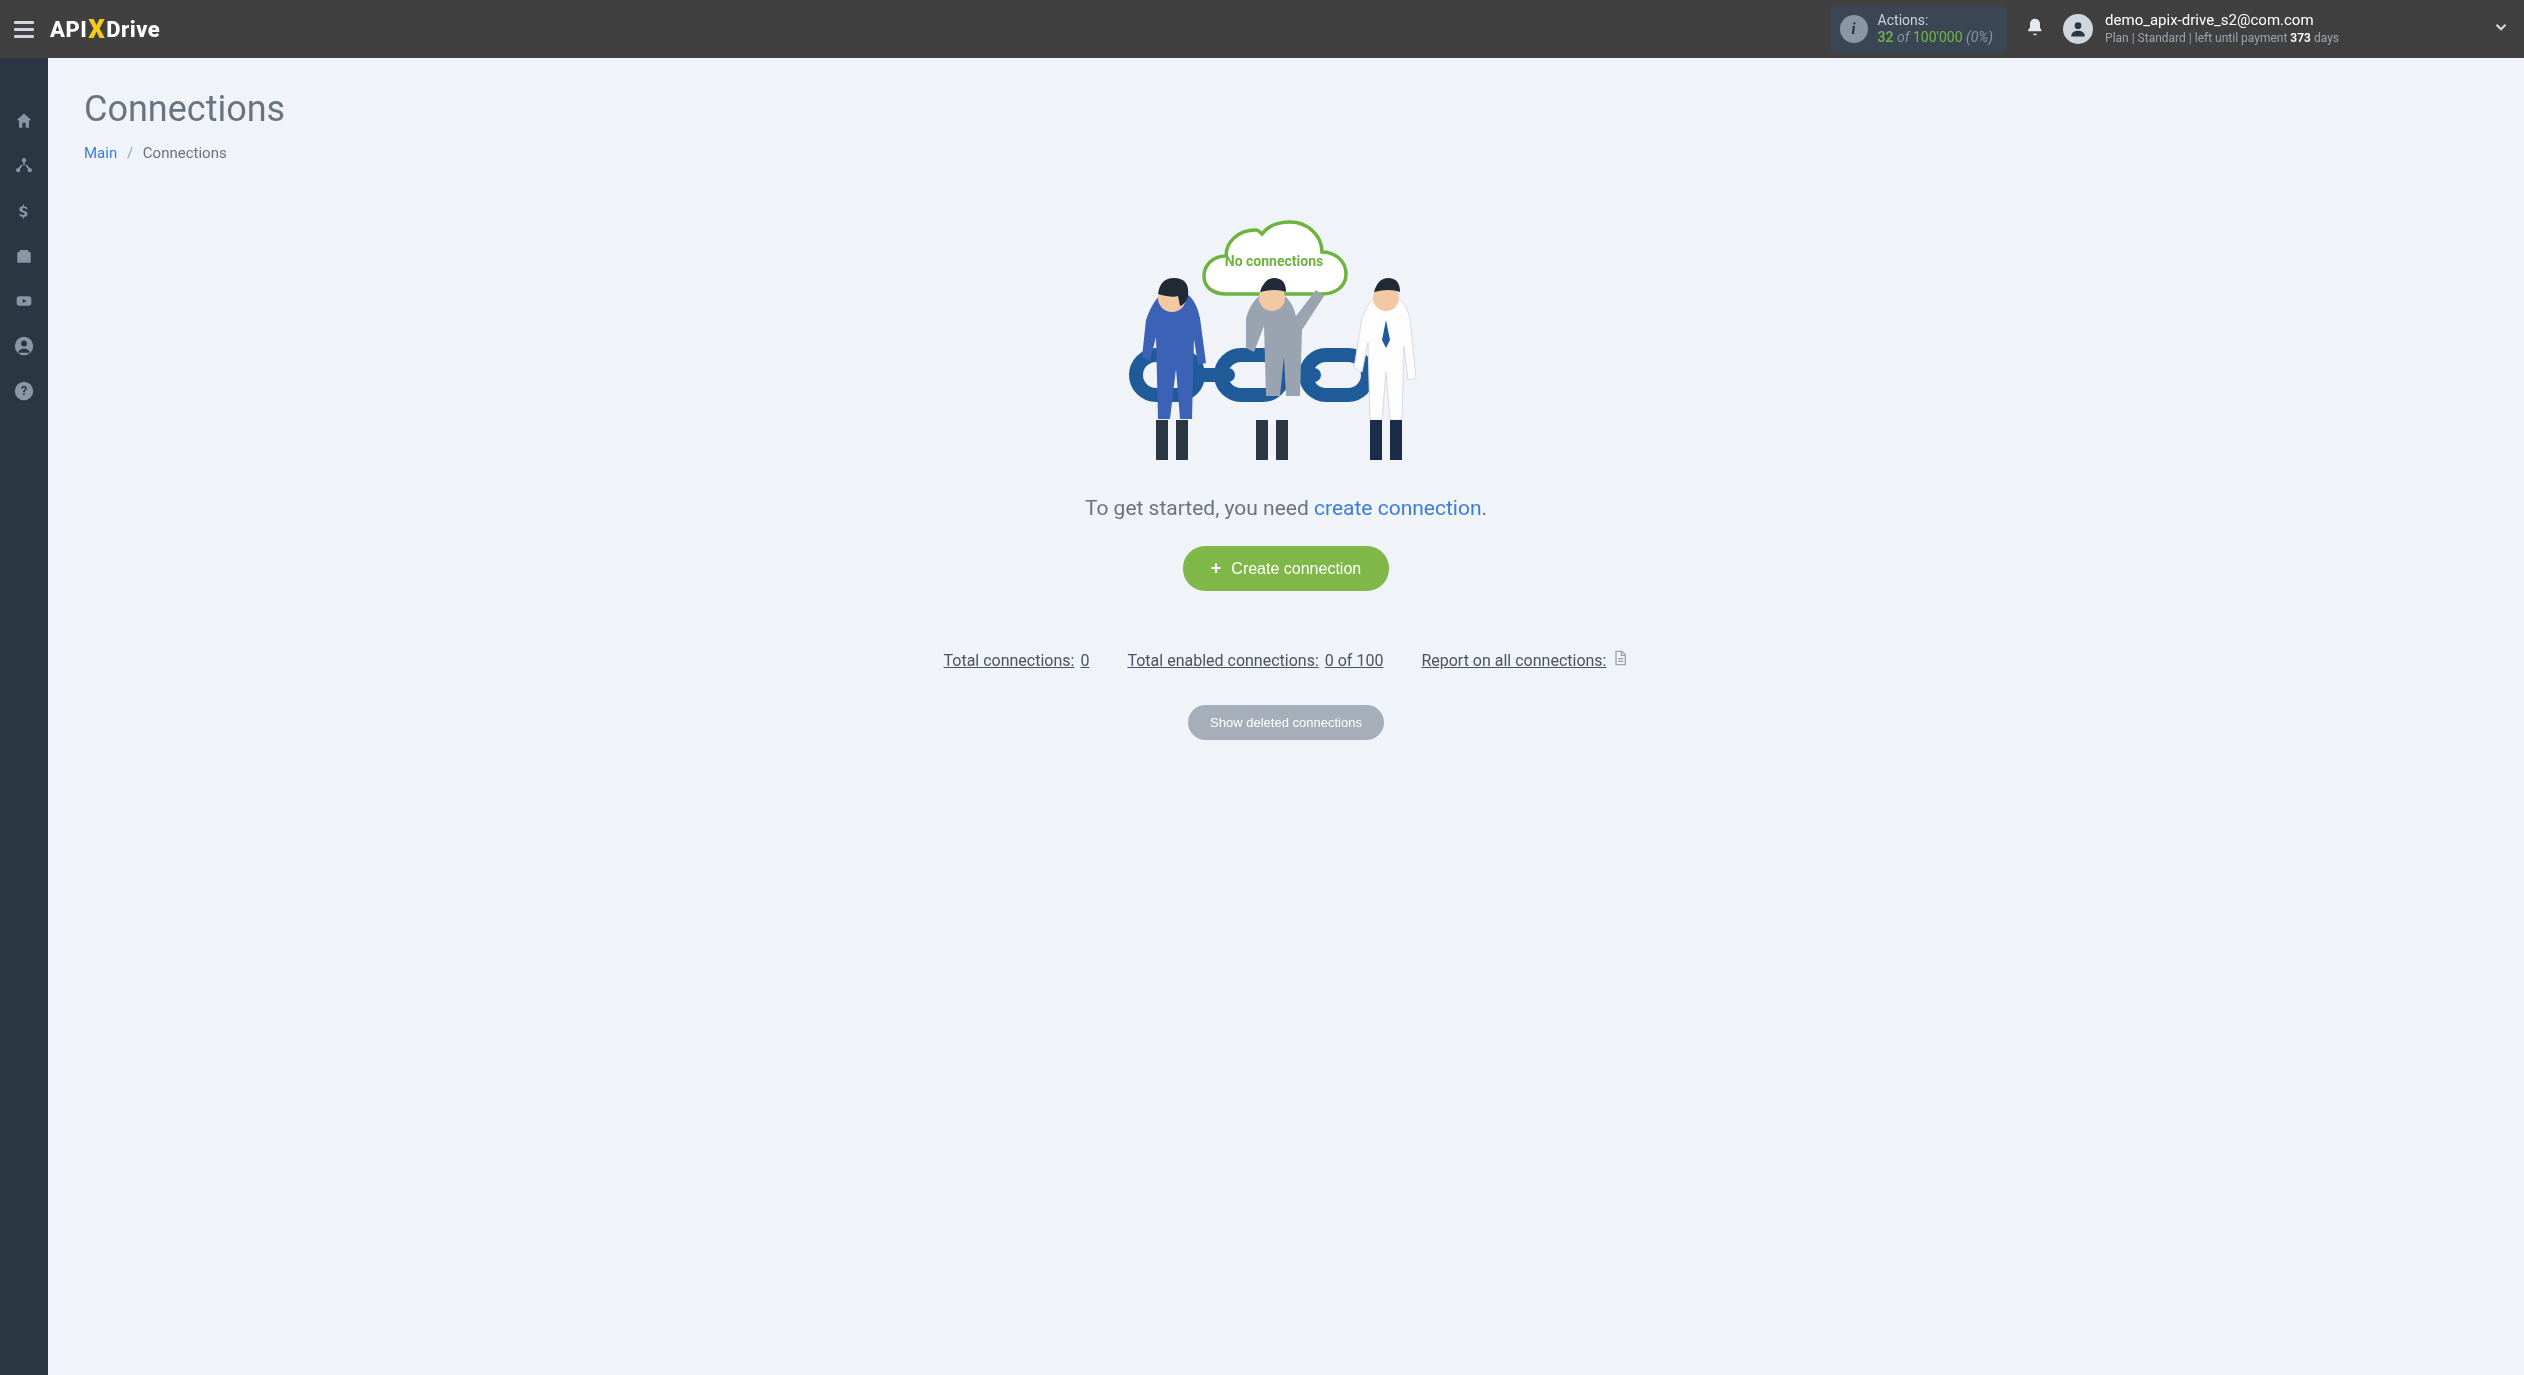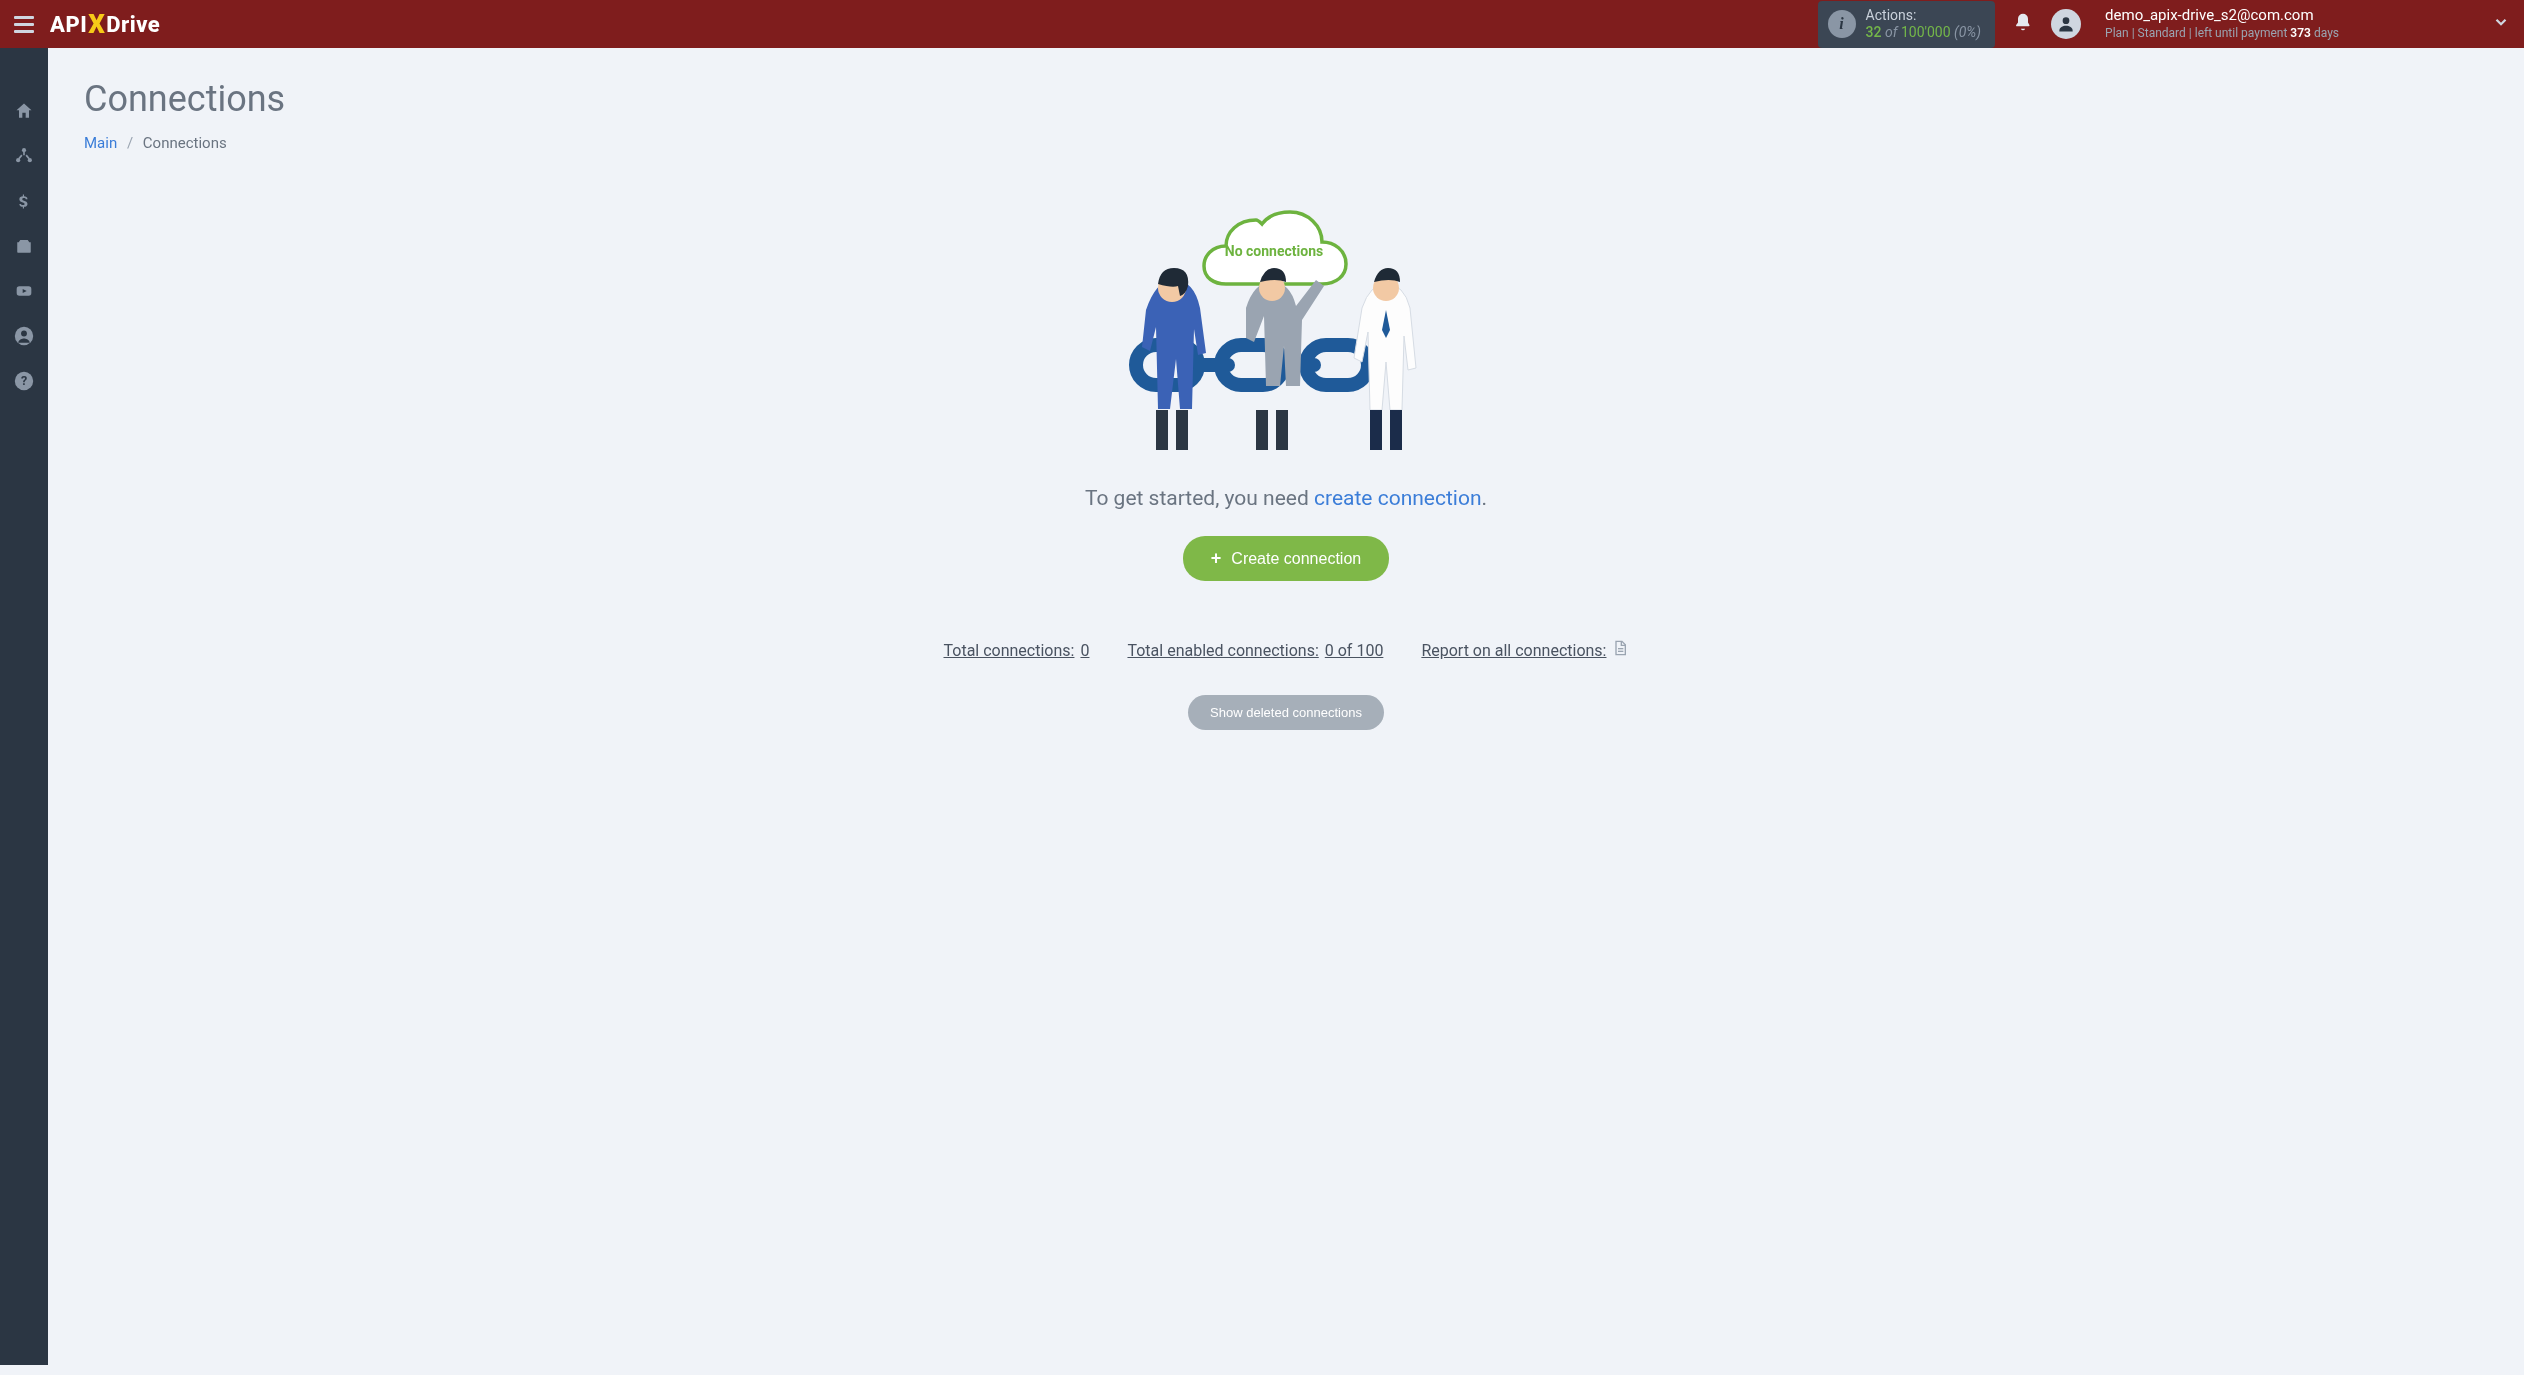--- a/index.html
+++ b/index.html
@@ -3,22 +3,22 @@
 <meta charset="utf-8">
 <style>
 * { margin: 0; padding: 0; box-sizing: border-box; }
 body {
   font-family: -apple-system, BlinkMacSystemFont, "Segoe UI", Roboto, "Helvetica Neue", Arial, sans-serif;
   background: #f0f3f8;
   color: #333;
   overflow-x: hidden;
 }
 .header {
-  background: #7f1d1d;
-  height: 48px;
+  background: #404040;
+  height: 58px;
   display: flex;
   align-items: center;
   padding: 0 14px;
   position: relative;
 }
 .menu-btn {
   color: #cfd6e0;
   font-size: 22px;
   cursor: pointer;
   margin-right: 16px;
@@ -78,21 +78,21 @@
 }
 .actions-label { color: #c9d1db; }
 .actions-used { color: #74b749; font-weight: 500; }
 .actions-of { color: #8a96a5; font-style: italic; }
 .actions-limit { color: #74b749; }
 .actions-pct { color: #8a96a5; font-style: italic; }
 .bell-icon { color: #e5e9ef; cursor: pointer; }
 .user-block {
   display: flex;
   align-items: center;
-  gap: 24px;
+  gap: 12px;
   cursor: pointer;
 }
 .avatar-circle {
   width: 30px;
   height: 30px;
   border-radius: 50%;
   background: #cfd6e0;
   display: flex;
   align-items: center;
   justify-content: center;

